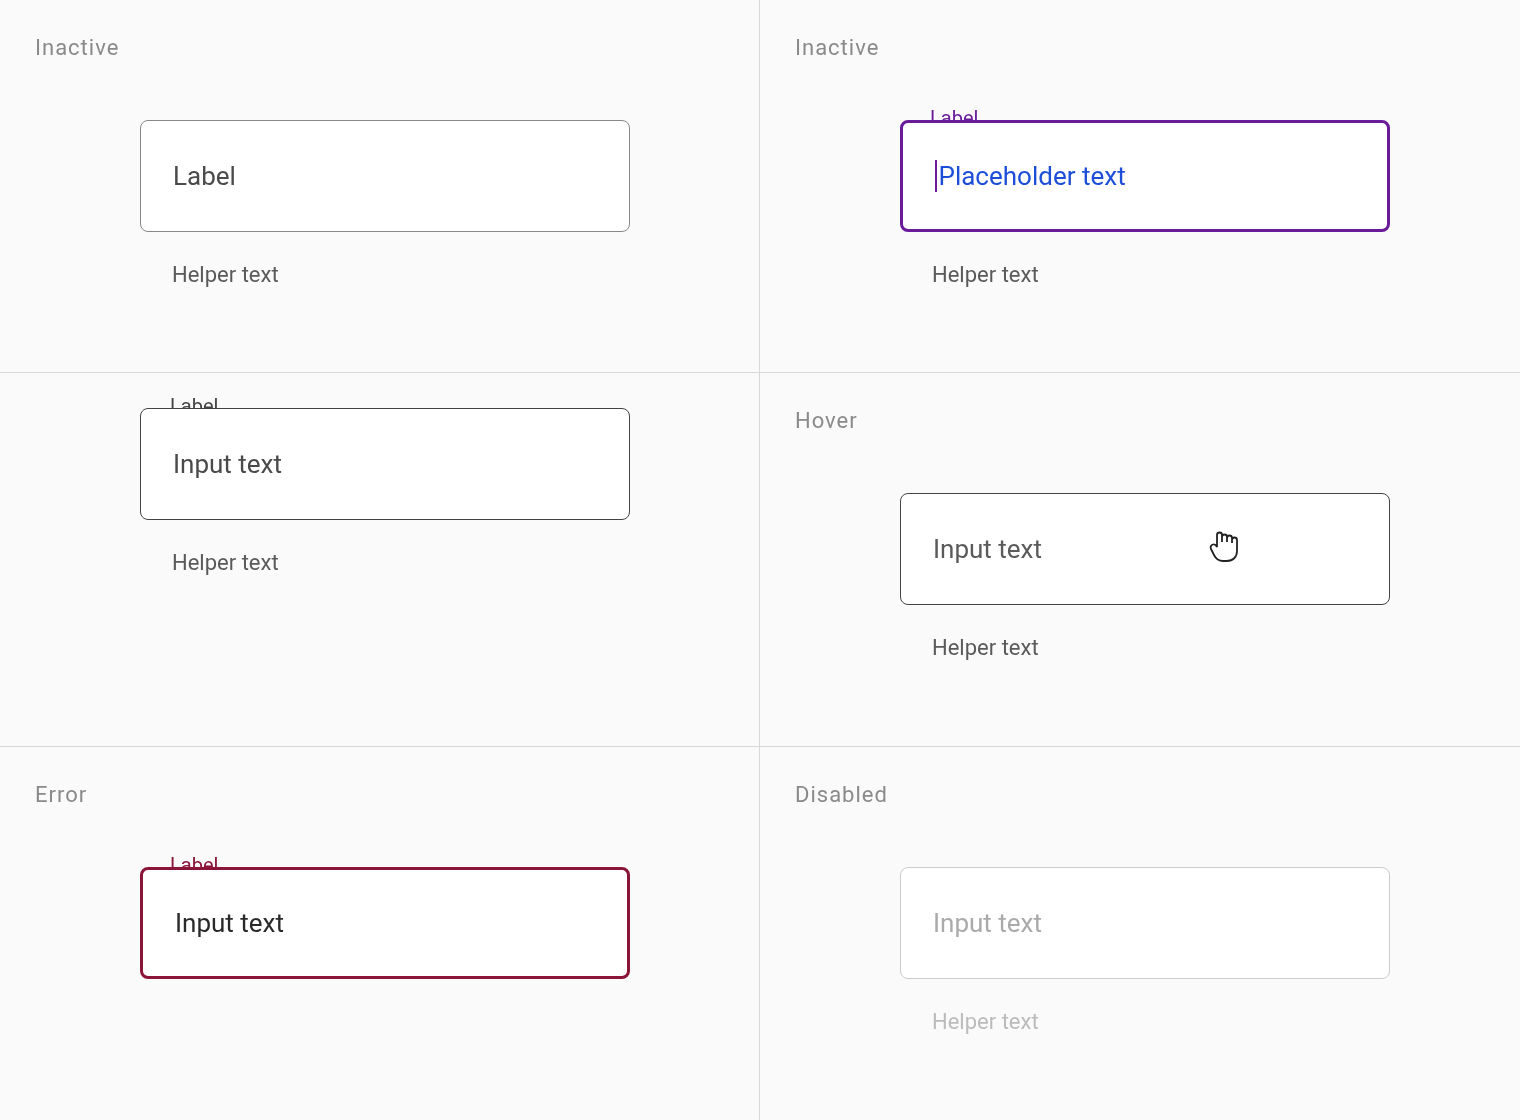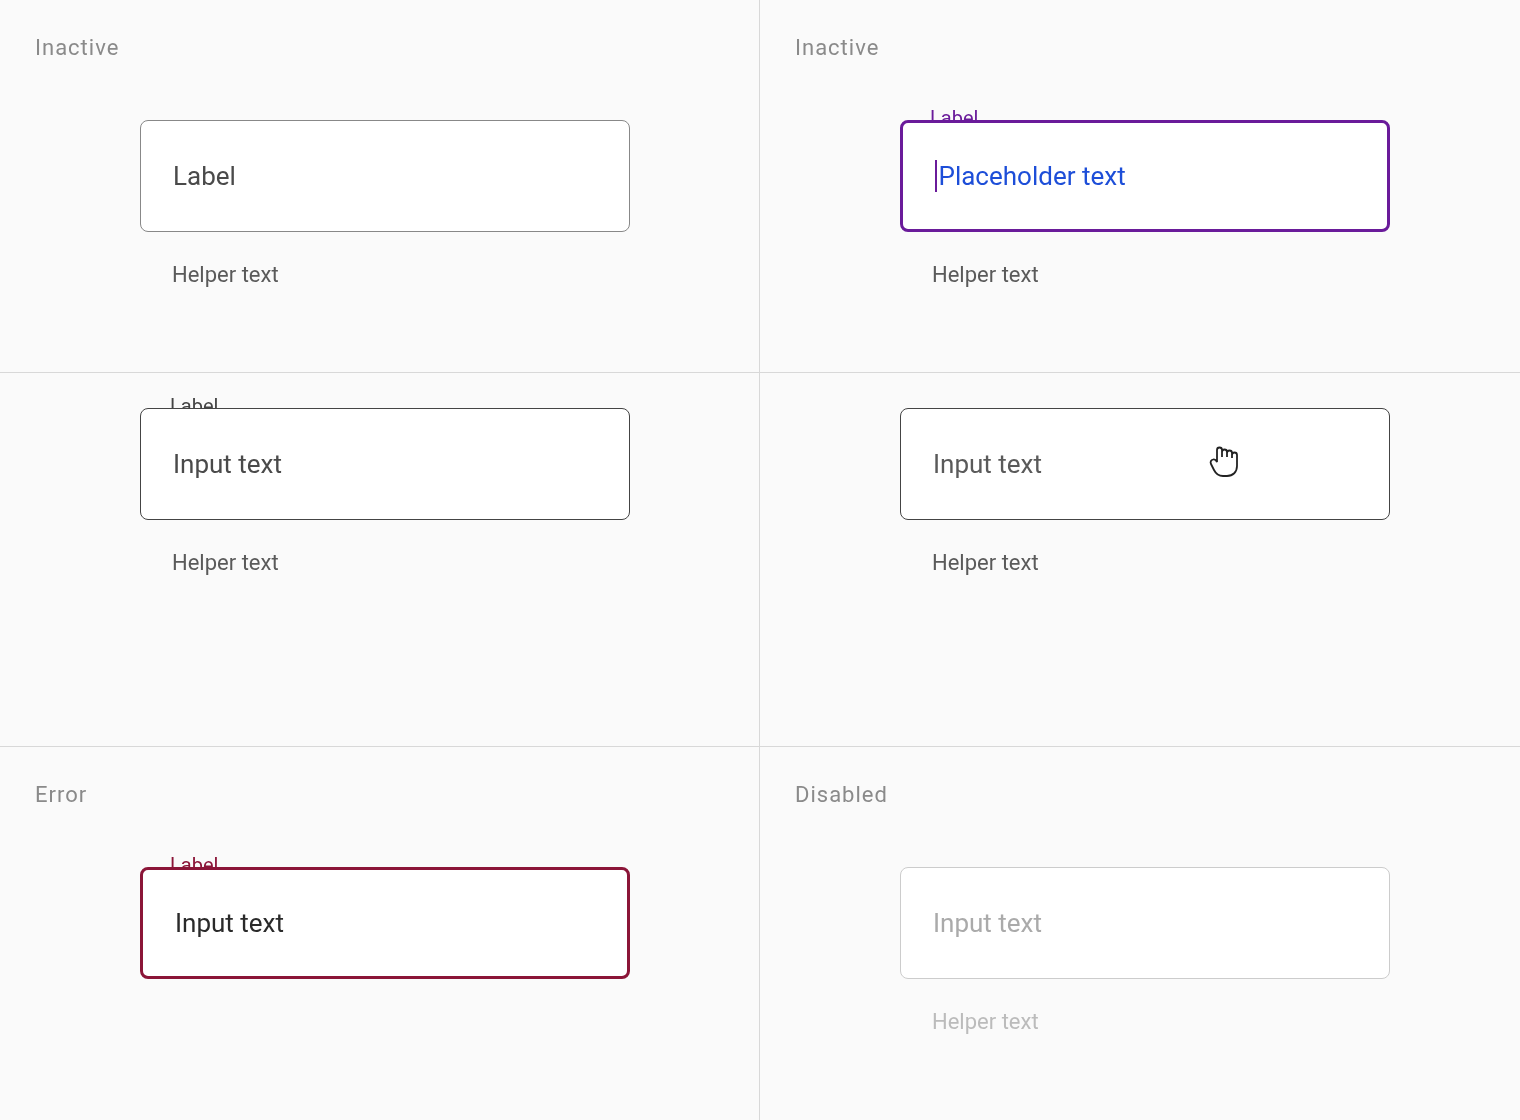--- a/index.html
+++ b/index.html
@@ -162,20 +162,21 @@
     <div class="field-wrapper">
       <div class="floating-label">Label</div>
       <div class="input-box">
         <span class="input-text">Input text</span>
       </div>
       <div class="helper-text">Helper text</div>
     </div>
   </div>
 
   <div class="cell hover">
+    <div class="state-title">Hover</div>
     <div class="field-wrapper">
       <div class="input-box">
         <span class="input-text">Input text</span>
         <span class="cursor-icon">
           <svg width="30" height="34" viewBox="0 0 30 34" fill="none">
             <path d="M8 14 V6 C8 4.5 9 3.5 10.5 3.5 C12 3.5 13 4.5 13 6 V13 V8 C13 6.5 14 5.5 15.5 5.5 C17 5.5 18 6.5 18 8 V13 V9 C18 7.5 19 6.5 20.5 6.5 C22 6.5 23 7.5 23 9 V14 V11 C23 9.5 24 8.5 25.5 8.5 C27 8.5 28 9.5 28 11 V22 C28 28 24 32 18 32 H14 C10 32 7 30 5 26 L2 20 C1 18 2 16 4 15.5 C5.5 15 7 16 8 18 Z" stroke="#222" stroke-width="1.8" fill="#fff"></path>
           </svg>
         </span>
       </div>
       <div class="helper-text">Helper text</div>

